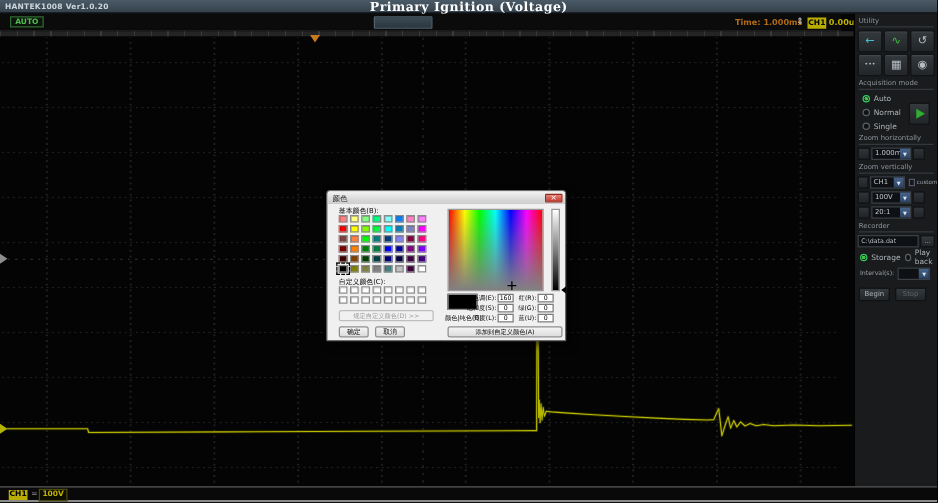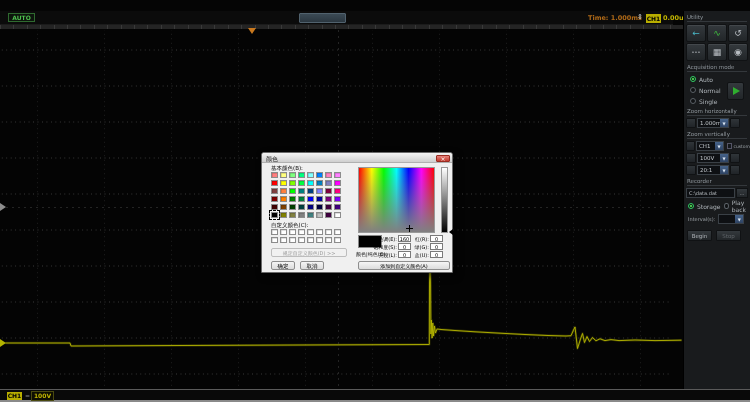--- a/index.html
+++ b/index.html
@@ -127,20 +127,24 @@
   .f-grid { position:absolute; left:108px; top:82px; display:grid;
     grid-template-columns:27px 13px 17px 13px; column-gap:1px; row-gap:1px; align-items:center; }
   .f-lbl { font-size:5px; color:#000; text-align:right; }
   .f-box { height:7px; background:#fff; border:1px solid #7a7a7a; font-size:5px; text-align:center; line-height:6px; color:#000; }
 </style>
 </head>
 <body>
 
 <div id="root">
 
+  <div class="titlebar">
+    <span class="app-title">HANTEK1008 Ver1.0.20</span>
+    <span class="win-title">Primary Ignition (Voltage)</span>
+  </div>
 
   <div class="toolbar">
     <div class="auto-badge">AUTO</div>
     <div class="center-btn"></div>
     <span class="time-label">Time: 1.000ms</span>
     <span class="updown-icon">⇕</span>
     <div class="trig-badge">CH1</div>
     <span class="trig-val">0.00uV</span>
   </div>
 

